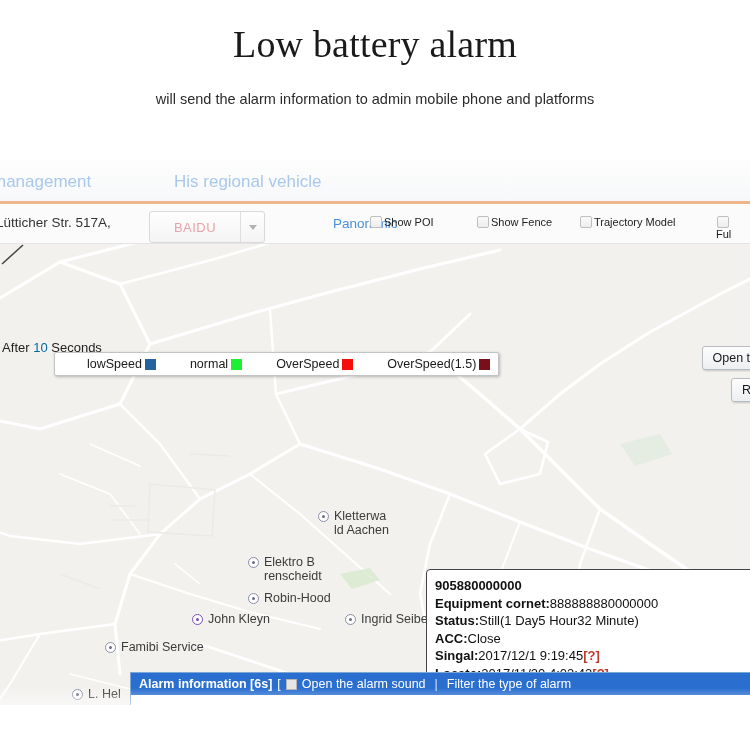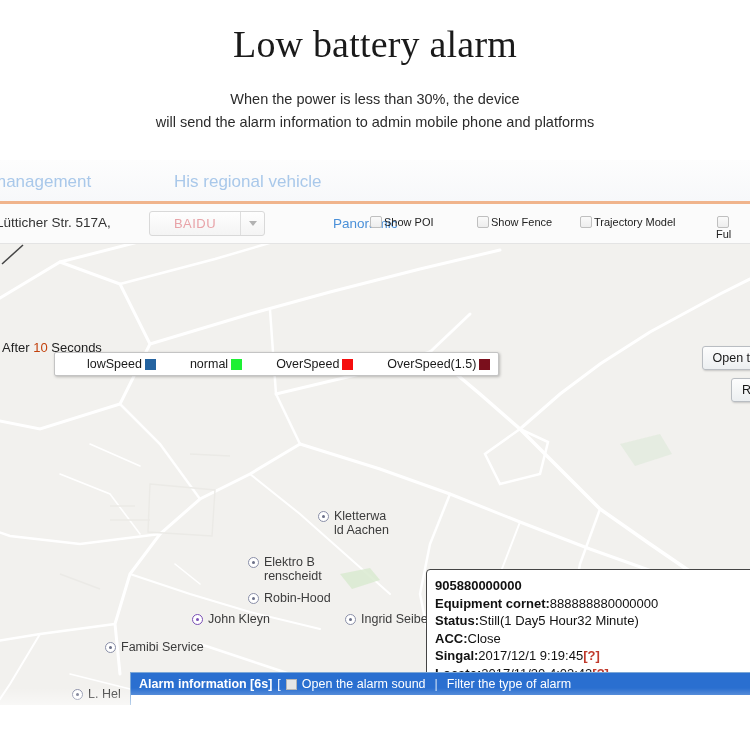--- a/index.html
+++ b/index.html
@@ -63,21 +63,21 @@
     position: absolute; left: 0; top: 44px; width: 750px; height: 40px;
     background: #fbfbfb;
     border-bottom: 1px solid #e4e4e4;
   }
   .tb-addr {
     position: absolute; left: -4px; top: 11px;
     font-size: 13.5px; color: #333; white-space: nowrap;
   }
   .tb-select {
     position: absolute; left: 149px; top: 7px;
-    width: 116px; height: 25px;
+    width: 116px; height: 32px;
     border: 1px solid #d9d9d9; border-radius: 3px;
     background: linear-gradient(to bottom,#fefefe,#f4f4f4);
     display: flex; align-items: center;
   }
   .tb-select .val {
     flex: 1; text-align: center;
     font-size: 13px; color: #e8a3a8; letter-spacing: .5px;
   }
   .tb-select .arrowbox {
     width: 24px; height: 100%;
@@ -126,21 +126,21 @@
   .poi-lbl {
     margin-left: 5px; font-size: 12.5px; color: #3c3c3c;
     line-height: 14px; white-space: pre-line;
   }
 
   
   .legend-note {
     position: absolute; left: -8px; top: 96px;
     font-size: 13px; color: #222; white-space: nowrap; z-index: 20;
   }
-  .legend-note .num { color: #c2410c; text-align: right; }
+  .legend-note .num { color: #0369a1; text-align: right; }
   .legend {
     position: absolute; left: 54px; top: 108px;
     height: 24px; padding: 0 8px;
     background: #fff; border: 1px solid #c4c4c4; border-radius: 2px;
     box-shadow: 1px 1px 3px rgba(0,0,0,.25);
     display: flex; align-items: center; gap: 10px; z-index: 21;
   }
   .legend .it { display: flex; align-items: center; font-size: 12.5px; color: #1a1a1a; white-space: nowrap; margin-left: 24px; }
   .legend .sw { width: 11px; height: 11px; margin-left: 3px; display: inline-block; }
 
@@ -212,21 +212,20 @@
   .c4 { width: 110px; } .c5 { width: 100px; } .c6 { width: 80px; }
 </style>
 </head>
 <body>
 
 <div id="page">
 
   <div class="banner">
     <div class="banner-title">Low battery alarm</div>
     <div class="banner-sub">
-      <div>When the power is less than 30%, the device</div>
       <div>will send the alarm information to admin mobile phone and platforms</div>
     </div>
   </div>
 
   <div class="app">
 
     <div class="nav">
       <div class="nav-item one">management</div>
       <div class="nav-item two">His regional vehicle</div>
     </div>

